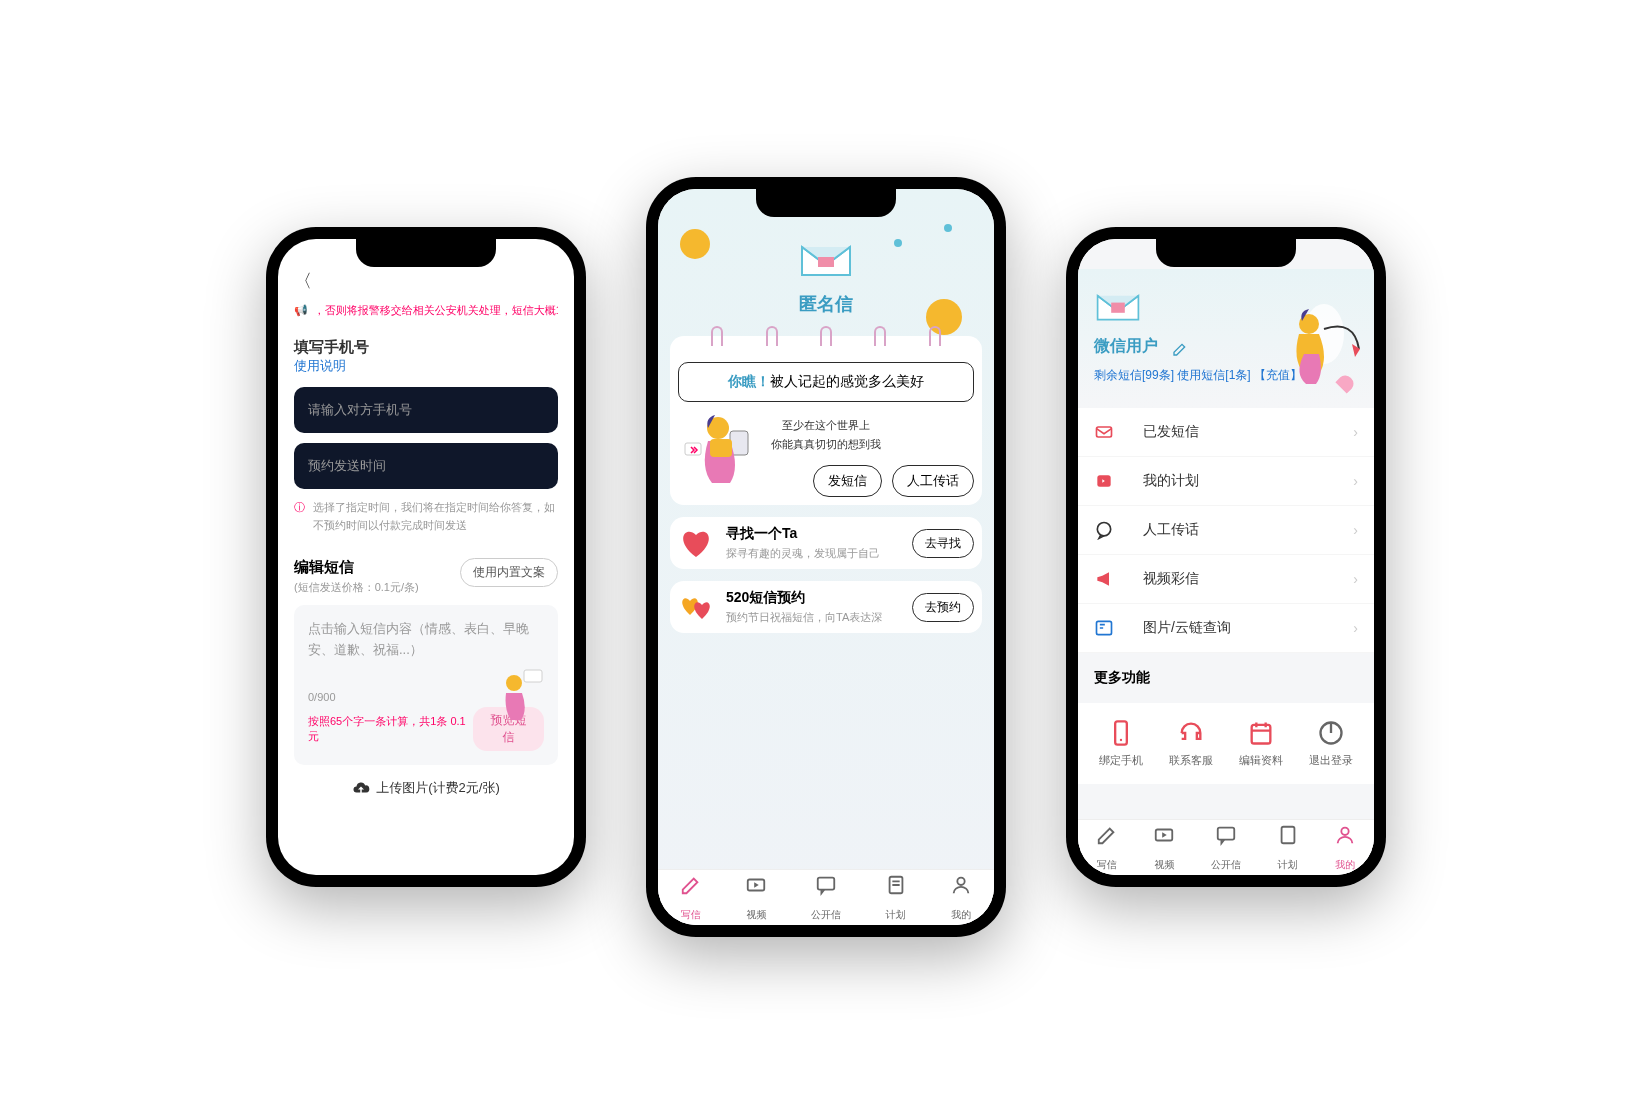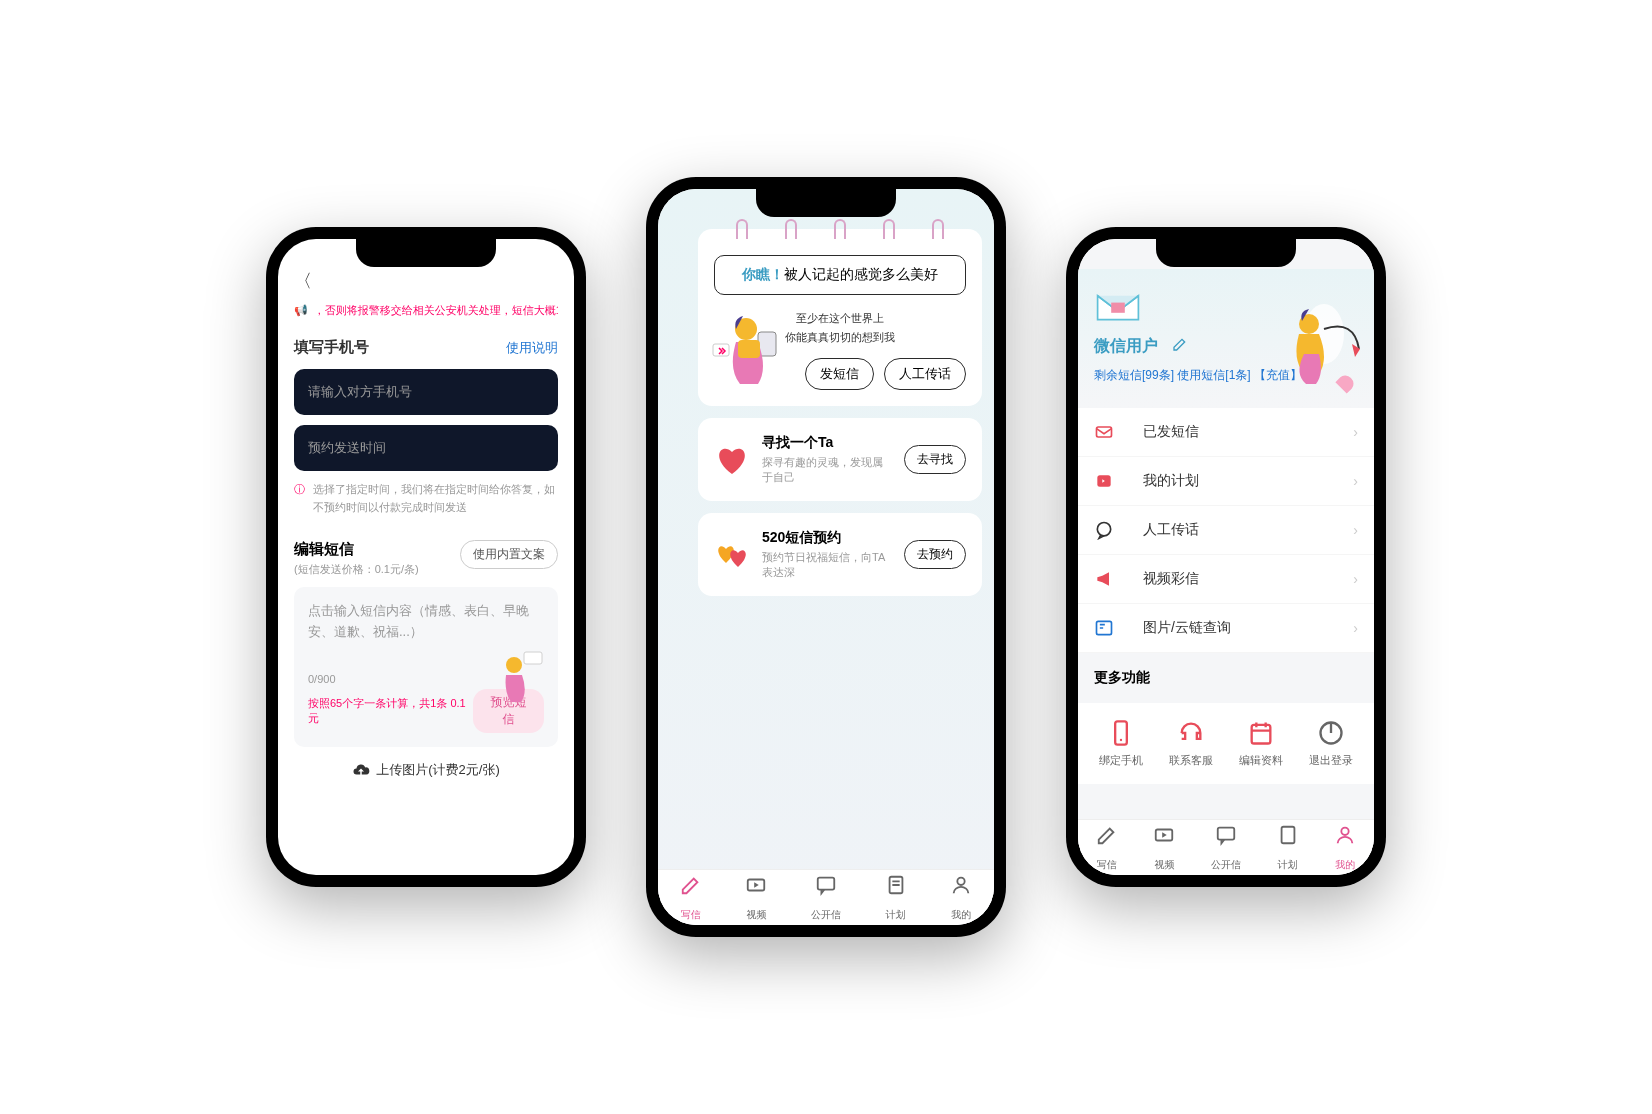--- a/index.html
+++ b/index.html
@@ -9,21 +9,21 @@
 .phone.med { width:360px; height:760px; }
 .notch { position:absolute; top:12px; left:50%; transform:translateX(-50%); width:140px; height:28px; background:#000; border-radius:0 0 18px 18px; z-index:10; }
 .screen { width:100%; height:100%; background:#fff; border-radius:38px; overflow:hidden; position:relative; }
 .content { position:absolute; inset:0; overflow-y:auto; font-size:13px; }
 
 
 .p1 .content { padding:30px 16px 10px; }
 .back-btn { font-size:18px; color:#333; }
 .notice { display:flex; align-items:center; gap:6px; color:#f06; font-size:11px; margin:10px 0 20px; white-space:nowrap; overflow:hidden; }
 .notice-icon { color:#f06; }
-.section-head { display:flex; justify-content:space-between; align-items:center; margin-bottom:12px; }
+.section-head { display:flex; justify-content:space-between; align-items:flex-start; margin-bottom:12px;flex-direction:column; }
 .section-title { font-size:15px; font-weight:600; color:#333; }
 .help-link { color:#2176d2; font-size:13px; font-weight:500; }
 .input-card { background:#0f172a; border-radius:10px; padding:14px; margin-bottom:10px; color:#999; }
 .hint-row { display:flex; gap:8px; color:#999; font-size:11px; line-height:1.6; margin:8px 0 24px; }
 .hint-icon { color:#f06; flex-shrink:0; }
 .edit-head { display:flex; justify-content:space-between; align-items:flex-start; margin-bottom:10px; }
 .edit-title { font-size:15px; font-weight:600; }
 .price-hint { font-size:11px; color:#999; margin-top:3px; }
 .template-btn { border:1px solid #ccc; border-radius:16px; padding:5px 12px; font-size:12px; color:#555; background:#fff; }
 .textarea-card { background:#f6f7f9; border-radius:10px; padding:14px; position:relative; min-height:160px; }
@@ -39,21 +39,21 @@
 .header-area { text-align:center; position:relative; padding:10px 0 20px; }
 .mail-icon { width:56px; height:40px; margin:0 auto 10px; }
 .app-title { color:#3a9cc2; font-size:18px; font-weight:700; }
 .dot { position:absolute; border-radius:50%; }
 .dot.y1 { width:30px; height:30px; background:#f5b82e; top:0; left:10px; }
 .dot.y2 { width:36px; height:36px; background:#f5b82e; top:70px; right:20px; }
 .dot.y3 { width:14px; height:14px; background:#f5b82e; top:110px; right:10px; }
 .dot.b1 { width:10px; height:10px; background:#5fc0d8; top:140px; left:50px; }
 .dot.b2 { width:8px; height:8px; background:#5fc0d8; top:10px; right:80px; }
 .dot.b3 { width:8px; height:8px; background:#5fc0d8; top:-5px; right:30px; }
-.card { background:#fff; border-radius:14px; padding:16px; margin-bottom:12px;margin-left:28px; }
+.card { background:#fff; border-radius:14px; padding:8px; margin-bottom:12px; }
 .quote-card { position:relative; padding-top:26px; }
 .rings { display:flex; justify-content:space-around; position:absolute; top:-10px; left:20px; right:20px; }
 .ring { width:12px; height:20px; border:2px solid #d9a3c7; border-radius:6px 6px 0 0; border-bottom:none; }
 .quote-box { border:1.5px solid #2b2b2b; border-radius:10px; padding:10px 14px; text-align:center; font-size:14px; }
 .quote-hi { color:#3a9cc2; font-weight:600; }
 .sub-quote { text-align:center; margin:14px 0 12px; line-height:1.7; font-size:11px; color:#333; }
 .btn-row { display:flex; gap:10px; justify-content:flex-end; }
 .pill-btn { border:1.5px solid #2b2b2b; border-radius:18px; padding:6px 14px; font-size:13px; background:#fff; }
 .illust-person { position:absolute; left:10px; bottom:12px; width:90px; height:90px; }
 .action-card { display:flex; align-items:center; gap:12px; }
@@ -65,21 +65,21 @@
 .tabbar { position:absolute; bottom:0; left:0; right:0; height:56px; background:#fff; display:flex; justify-content:space-around; align-items:center; border-top:1px solid #eee; }
 .tab { display:flex; flex-direction:column; align-items:center; gap:12px; font-size:10px; color:#666; }
 .tab.active { color:#e0528f; }
 .tab-icon { width:22px; height:22px; }
 
 
 .p3 .content { background:#f5f6f8; padding:30px 0 56px; }
 .p3-header { background:linear-gradient(180deg,#e8f4f6 0%,#f5f6f8 100%); padding:20px 16px 24px; position:relative; }
 .cupid { position:absolute; right:10px; top:30px; width:100px; height:90px; }
 .mail-sm { width:48px; height:34px; }
-.username { color:#3a9cc2; font-size:16px; font-weight:700; margin-top:10px; display:flex; align-items:flex-start; gap:14px; }
+.username { color:#3a9cc2; font-size:16px; font-weight:700; margin-top:10px; display:flex; align-items:flex-end; gap:14px; }
 .edit-icon { color:#3a9cc2; }
 .balance-line { color:#2176d2; font-size:12px; font-weight:500; margin-top:10px; }
 .heart-dot { position:absolute; right:20px; bottom:18px; width:16px; height:14px; background:#f8a8c4; border-radius:50% 50% 0 0; transform:rotate(45deg); }
 .menu-list { background:#fff; }
 .menu-item { display:flex; align-items:center; gap:29px; padding:14px 16px; border-bottom:1px solid #f5f5f5; }
 .menu-icon { width:20px; height:20px; flex-shrink:0; }
 .menu-label { flex:1; font-size:14px; color:#333; font-weight:500; }
 .chevron { color:#ccc; font-size:14px; }
 .more-title { padding:16px; font-size:14px; font-weight:600; background:#f5f6f8; }
 .grid-funcs { background:#fff; display:flex; justify-content:space-around; padding:16px 8px; }
@@ -135,20 +135,30 @@
         <span>上传图片(计费2元/张)</span>
       </div>
     </div>
   </div>
 </div>
 
 <div class="phone med">
   <div class="notch"></div>
   <div class="screen p2">
     <div class="content">
+      <div class="header-area">
+        <div class="dot y1"></div><div class="dot y2"></div><div class="dot y3"></div>
+        <div class="dot b1"></div><div class="dot b2"></div><div class="dot b3"></div>
+        <svg class="mail-icon" viewBox="0 0 56 40">
+            <path d="M4 8 L28 26 L52 8 L52 36 L4 36 Z" fill="#fff" stroke="#5fc0d8" stroke-width="2"></path>
+            <path d="M4 8 L28 26 L52 8" fill="#d4ecf3" stroke="#5fc0d8" stroke-width="2"></path>
+            <path d="M20 18 L36 18 L36 28 L20 28 Z" fill="#f08da8"></path>
+          </svg>
+        <div class="app-title">匿名信</div>
+      </div>
       <div class="card quote-card">
         <div class="rings">
             <div class="ring"></div>
             <div class="ring"></div>
             <div class="ring"></div>
             <div class="ring"></div>
             <div class="ring"></div>
           </div>
         <div class="quote-box">
           <span class="quote-hi">你瞧！</span><span>被人记起的感觉多么美好</span>

